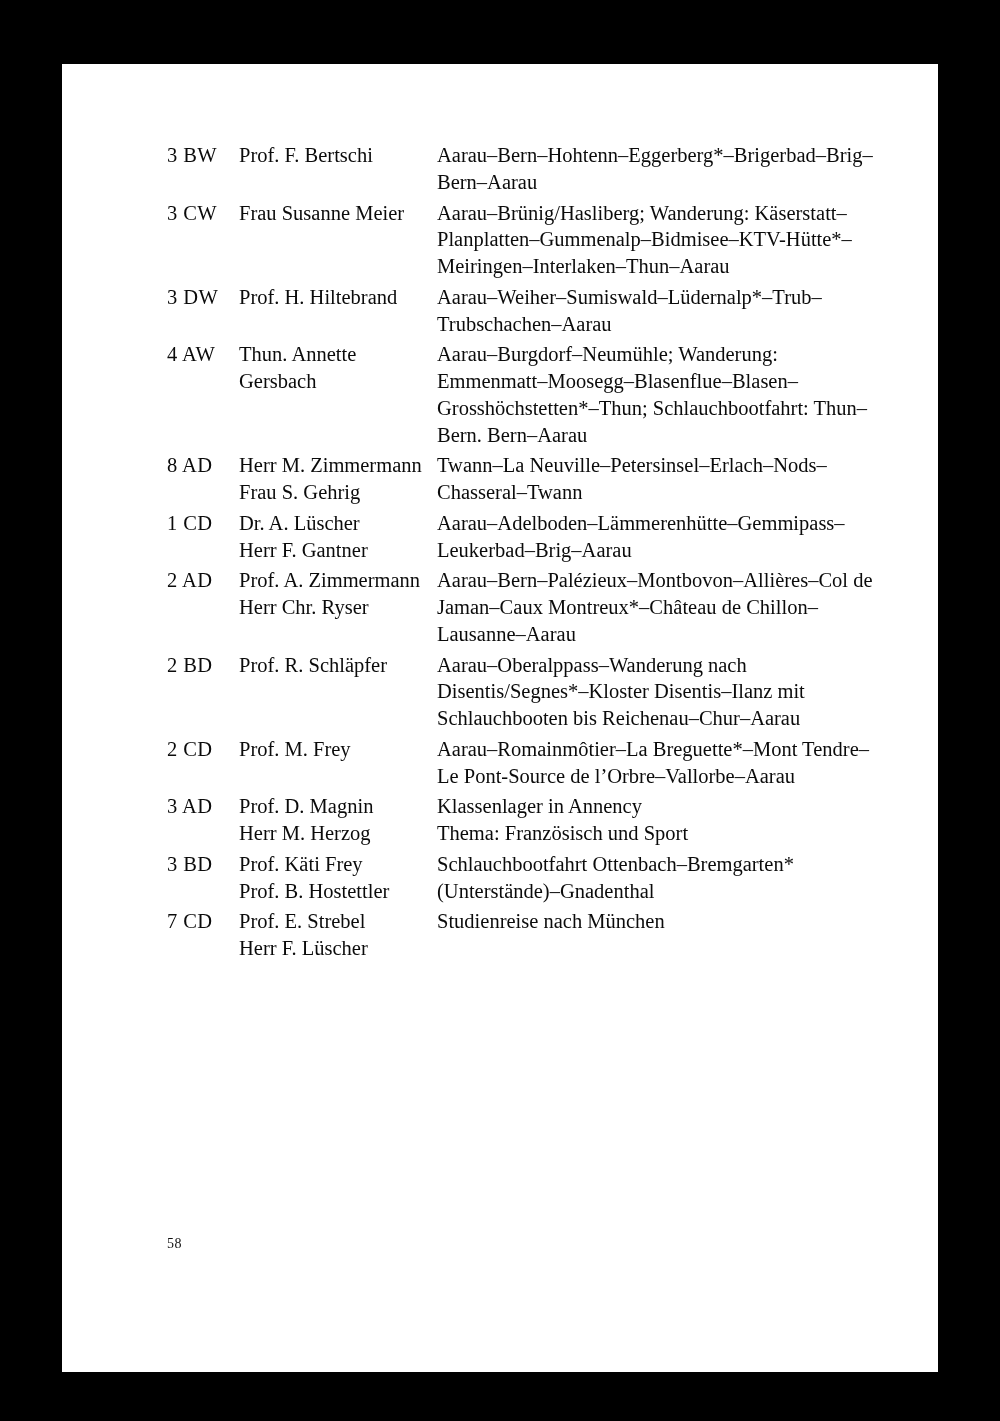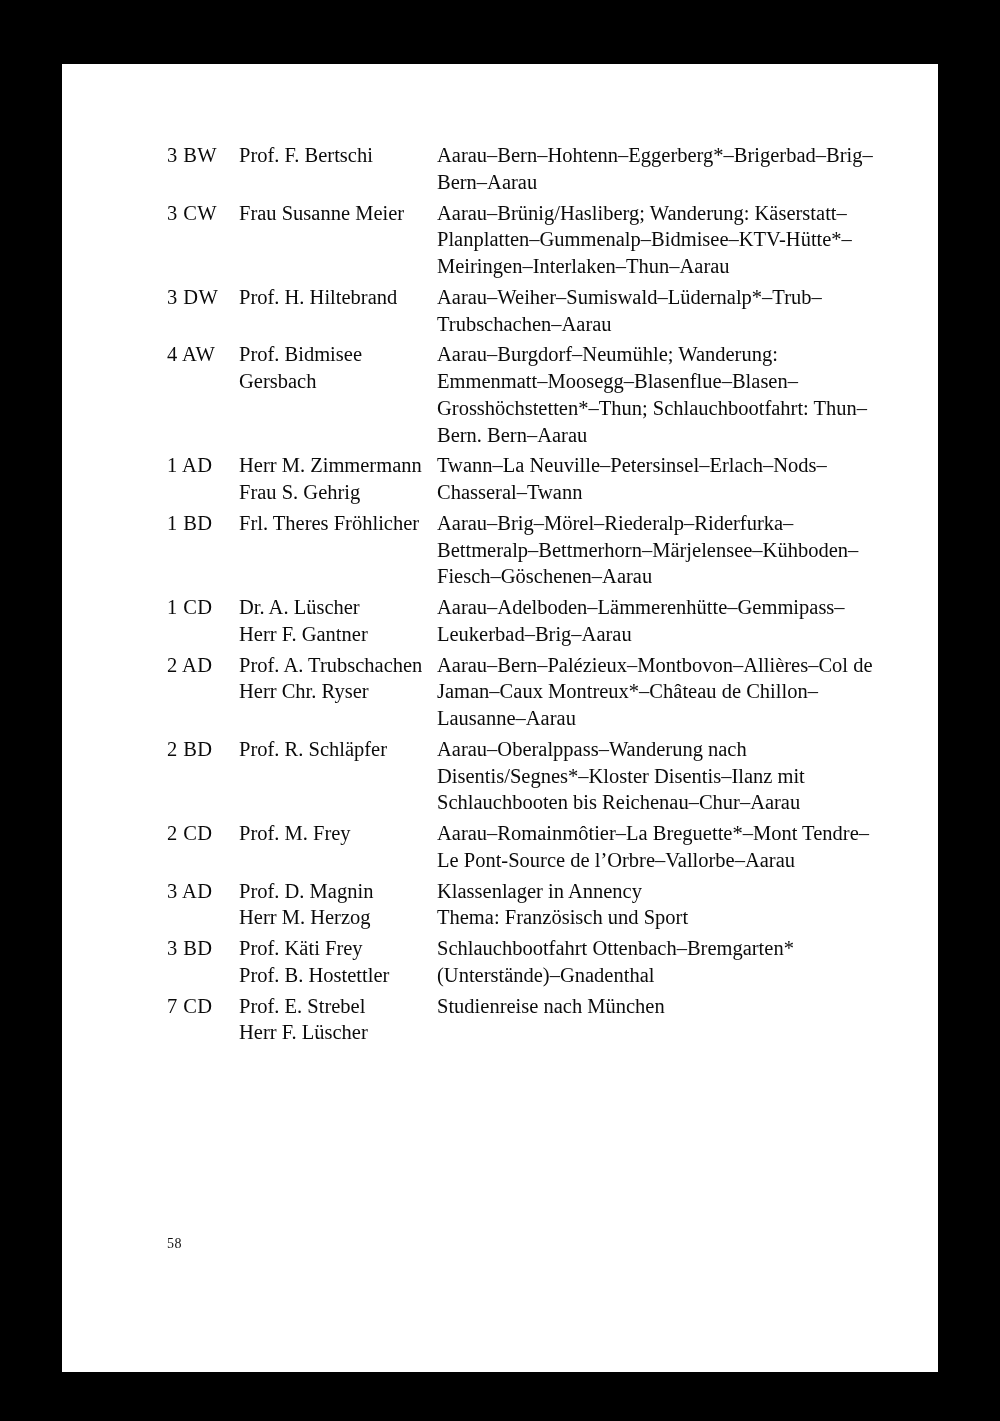--- a/index.html
+++ b/index.html
@@ -105,59 +105,50 @@
             <td class="leader">
               <span class="leader-line">Prof. H. Hiltebrand</span>
             </td>
             <td class="route">
               <span class="route-text">Aarau–Weiher–Sumiswald–Lüdernalp*–Trub–Trubschachen–Aarau</span>
             </td>
           </tr>
           <tr class="row">
             <td class="code">4 AW</td>
             <td class="leader">
-              <span class="leader-line">Prof. Bidmisee Gersbach</span>
+              <span class="leader-line">Thun. Annette Gersbach</span>
             </td>
             <td class="route">
               <span class="route-text">Aarau–Burgdorf–Neumühle; Wanderung: Emmenmatt–Moosegg–Blasenflue–Blasen–Grosshöchstetten*–Thun; Schlauchbootfahrt: Thun–Bern. Bern–Aarau</span>
             </td>
           </tr>
           <tr class="row">
-            <td class="code">1 AD</td>
+            <td class="code">8 AD</td>
             <td class="leader">
               <span class="leader-line">Herr M. Zimmermann</span>
               <span class="leader-line">Frau S. Gehrig</span>
             </td>
             <td class="route">
               <span class="route-text">Twann–La Neuville–Petersinsel–Erlach–Nods–Chasseral–Twann</span>
             </td>
           </tr>
           <tr class="row">
-            <td class="code">1 BD</td>
-            <td class="leader">
-              <span class="leader-line">Frl. Theres Fröhlicher</span>
-            </td>
-            <td class="route">
-              <span class="route-text">Aarau–Brig–Mörel–Riederalp–Riderfurka–Bettmeralp–Bettmerhorn–Märjelensee–Kühboden–Fiesch–Göschenen–Aarau</span>
-            </td>
-          </tr>
-          <tr class="row">
             <td class="code">1 CD</td>
             <td class="leader">
               <span class="leader-line">Dr. A. Lüscher</span>
               <span class="leader-line">Herr F. Gantner</span>
             </td>
             <td class="route">
               <span class="route-text">Aarau–Adelboden–Lämmerenhütte–Gemmipass–Leukerbad–Brig–Aarau</span>
             </td>
           </tr>
           <tr class="row">
             <td class="code">2 AD</td>
             <td class="leader">
-              <span class="leader-line">Prof. A. Trubschachen</span>
+              <span class="leader-line">Prof. A. Zimmermann</span>
               <span class="leader-line">Herr Chr. Ryser</span>
             </td>
             <td class="route">
               <span class="route-text">Aarau–Bern–Palézieux–Montbovon–Allières–Col de Jaman–Caux Montreux*–Château de Chillon–Lausanne–Aarau</span>
             </td>
           </tr>
           <tr class="row">
             <td class="code">2 BD</td>
             <td class="leader">
               <span class="leader-line">Prof. R. Schläpfer</span>

